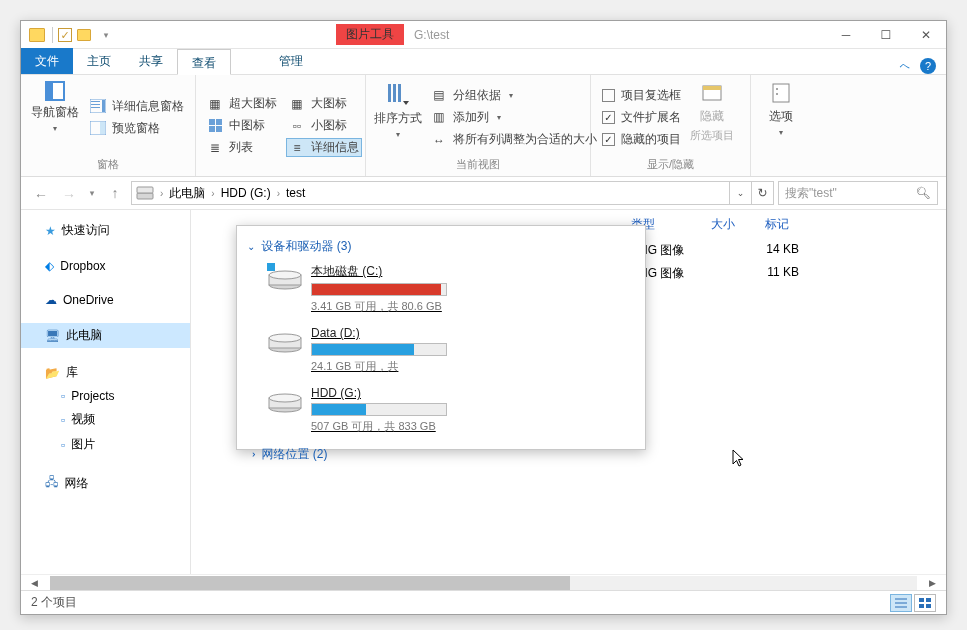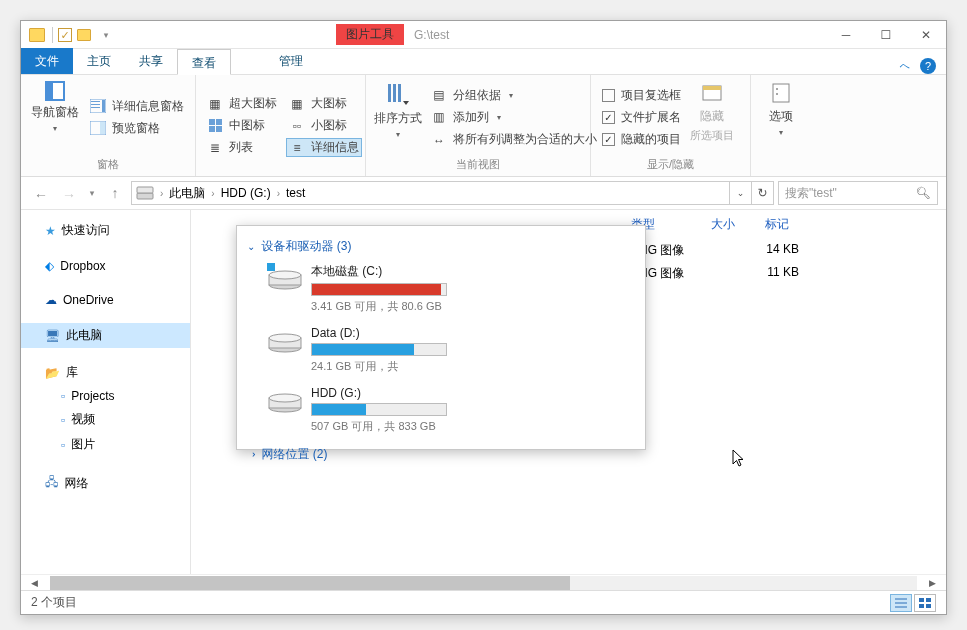--- a/index.html
+++ b/index.html
@@ -59,21 +59,21 @@
 .nav-item.sub { padding-left: 40px; }
 .filepane { flex: 1; position: relative; font-size: 12px; }
 .col-headers { display: flex; padding: 6px 20px; font-size: 12px; color: #2060c0; }
 .col-h { padding-right: 30px; }
 .file-row { display: flex; padding: 3px 20px; }
 
 
 .popup { position: absolute; left: 236px; top: 225px; width: 410px; height: 225px; background: #fff; border: 1px solid #c8c8c8; box-shadow: 0 3px 12px rgba(0,0,0,0.25); font-size: 12px; padding: 8px 10px; z-index: 10; }
 .pop-section { display: flex; align-items: center; gap: 6px; color: #1a5fb4; padding: 4px 0; cursor: pointer; }
 .pop-chev { font-size: 10px; }
-.drives { display: flex; flex-wrap: wrap; gap: 12px 10px; padding: 4px 0 8px 20px; }
+.drives { display: flex; flex-wrap: wrap; gap: 12px 10px; padding: 4px 0 8px 20px; text-decoration: underline; }
 .drive { width: 180px; display: flex; gap: 8px; }
 .drive-icon { width: 36px; height: 28px; display: flex; align-items: flex-end; justify-content: center; }
 .drive-body { flex: 1; }
 .drive-name { font-size: 12px; color: #222; margin-bottom: 3px; }
 .drive-bar { width: 100%; height: 13px; border: 1px solid #bcbcbc; background: #eee; position: relative; }
 .drive-fill { height: 100%; }
 .drive-info { font-size: 11px; color: #777; margin-top: 3px; white-space: nowrap; overflow: hidden; }
 
 
 .statusbar { height: 24px; border-top: 1px solid #ddd; display: flex; align-items: center; padding: 0 10px; font-size: 12px; color: #555; }

